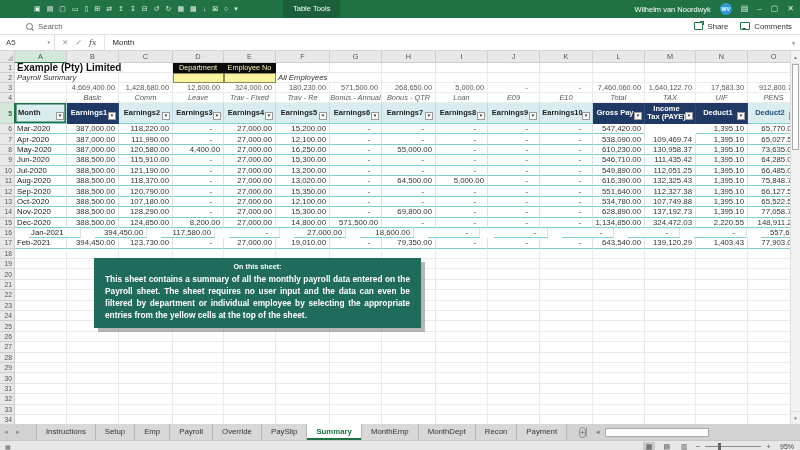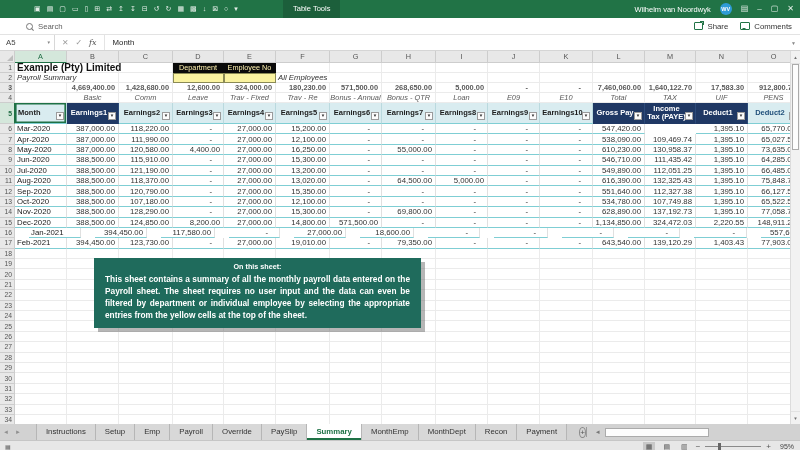--- a/index.html
+++ b/index.html
@@ -235,21 +235,21 @@
           <div class="cell ital" style="width: 106px;">All Employees</div>
           <div class="cell" style="width: 54px;"></div>
           <div class="cell" style="width: 52px;"></div>
           <div class="cell" style="width: 52px;"></div>
           <div class="cell" style="width: 53px;"></div>
           <div class="cell" style="width: 52px;"></div>
           <div class="cell" style="width: 51px;"></div>
           <div class="cell" style="width: 52px;"></div>
           <div class="cell" style="width: 52px;"></div>
         </div>
-        <div class="row" style="height: 10px; font-weight: bold;">
+        <div class="row" style="height: 10px;">
           <div class="gut">3</div>
           <div class="cell" style="width: 52px;"></div>
           <div class="cell num gray" style="width: 52px;">4,669,400.00</div>
           <div class="cell num gray" style="width: 54px;">1,428,680.00</div>
           <div class="cell num gray" style="width: 51px;">12,600.00</div>
           <div class="cell num gray" style="width: 52px;">324,000.00</div>
           <div class="cell num gray" style="width: 54px;">180,230.00</div>
           <div class="cell num gray" style="width: 52px;">571,500.00</div>
           <div class="cell num gray" style="width: 54px;">268,650.00</div>
           <div class="cell num gray" style="width: 52px;">5,000.00</div>

